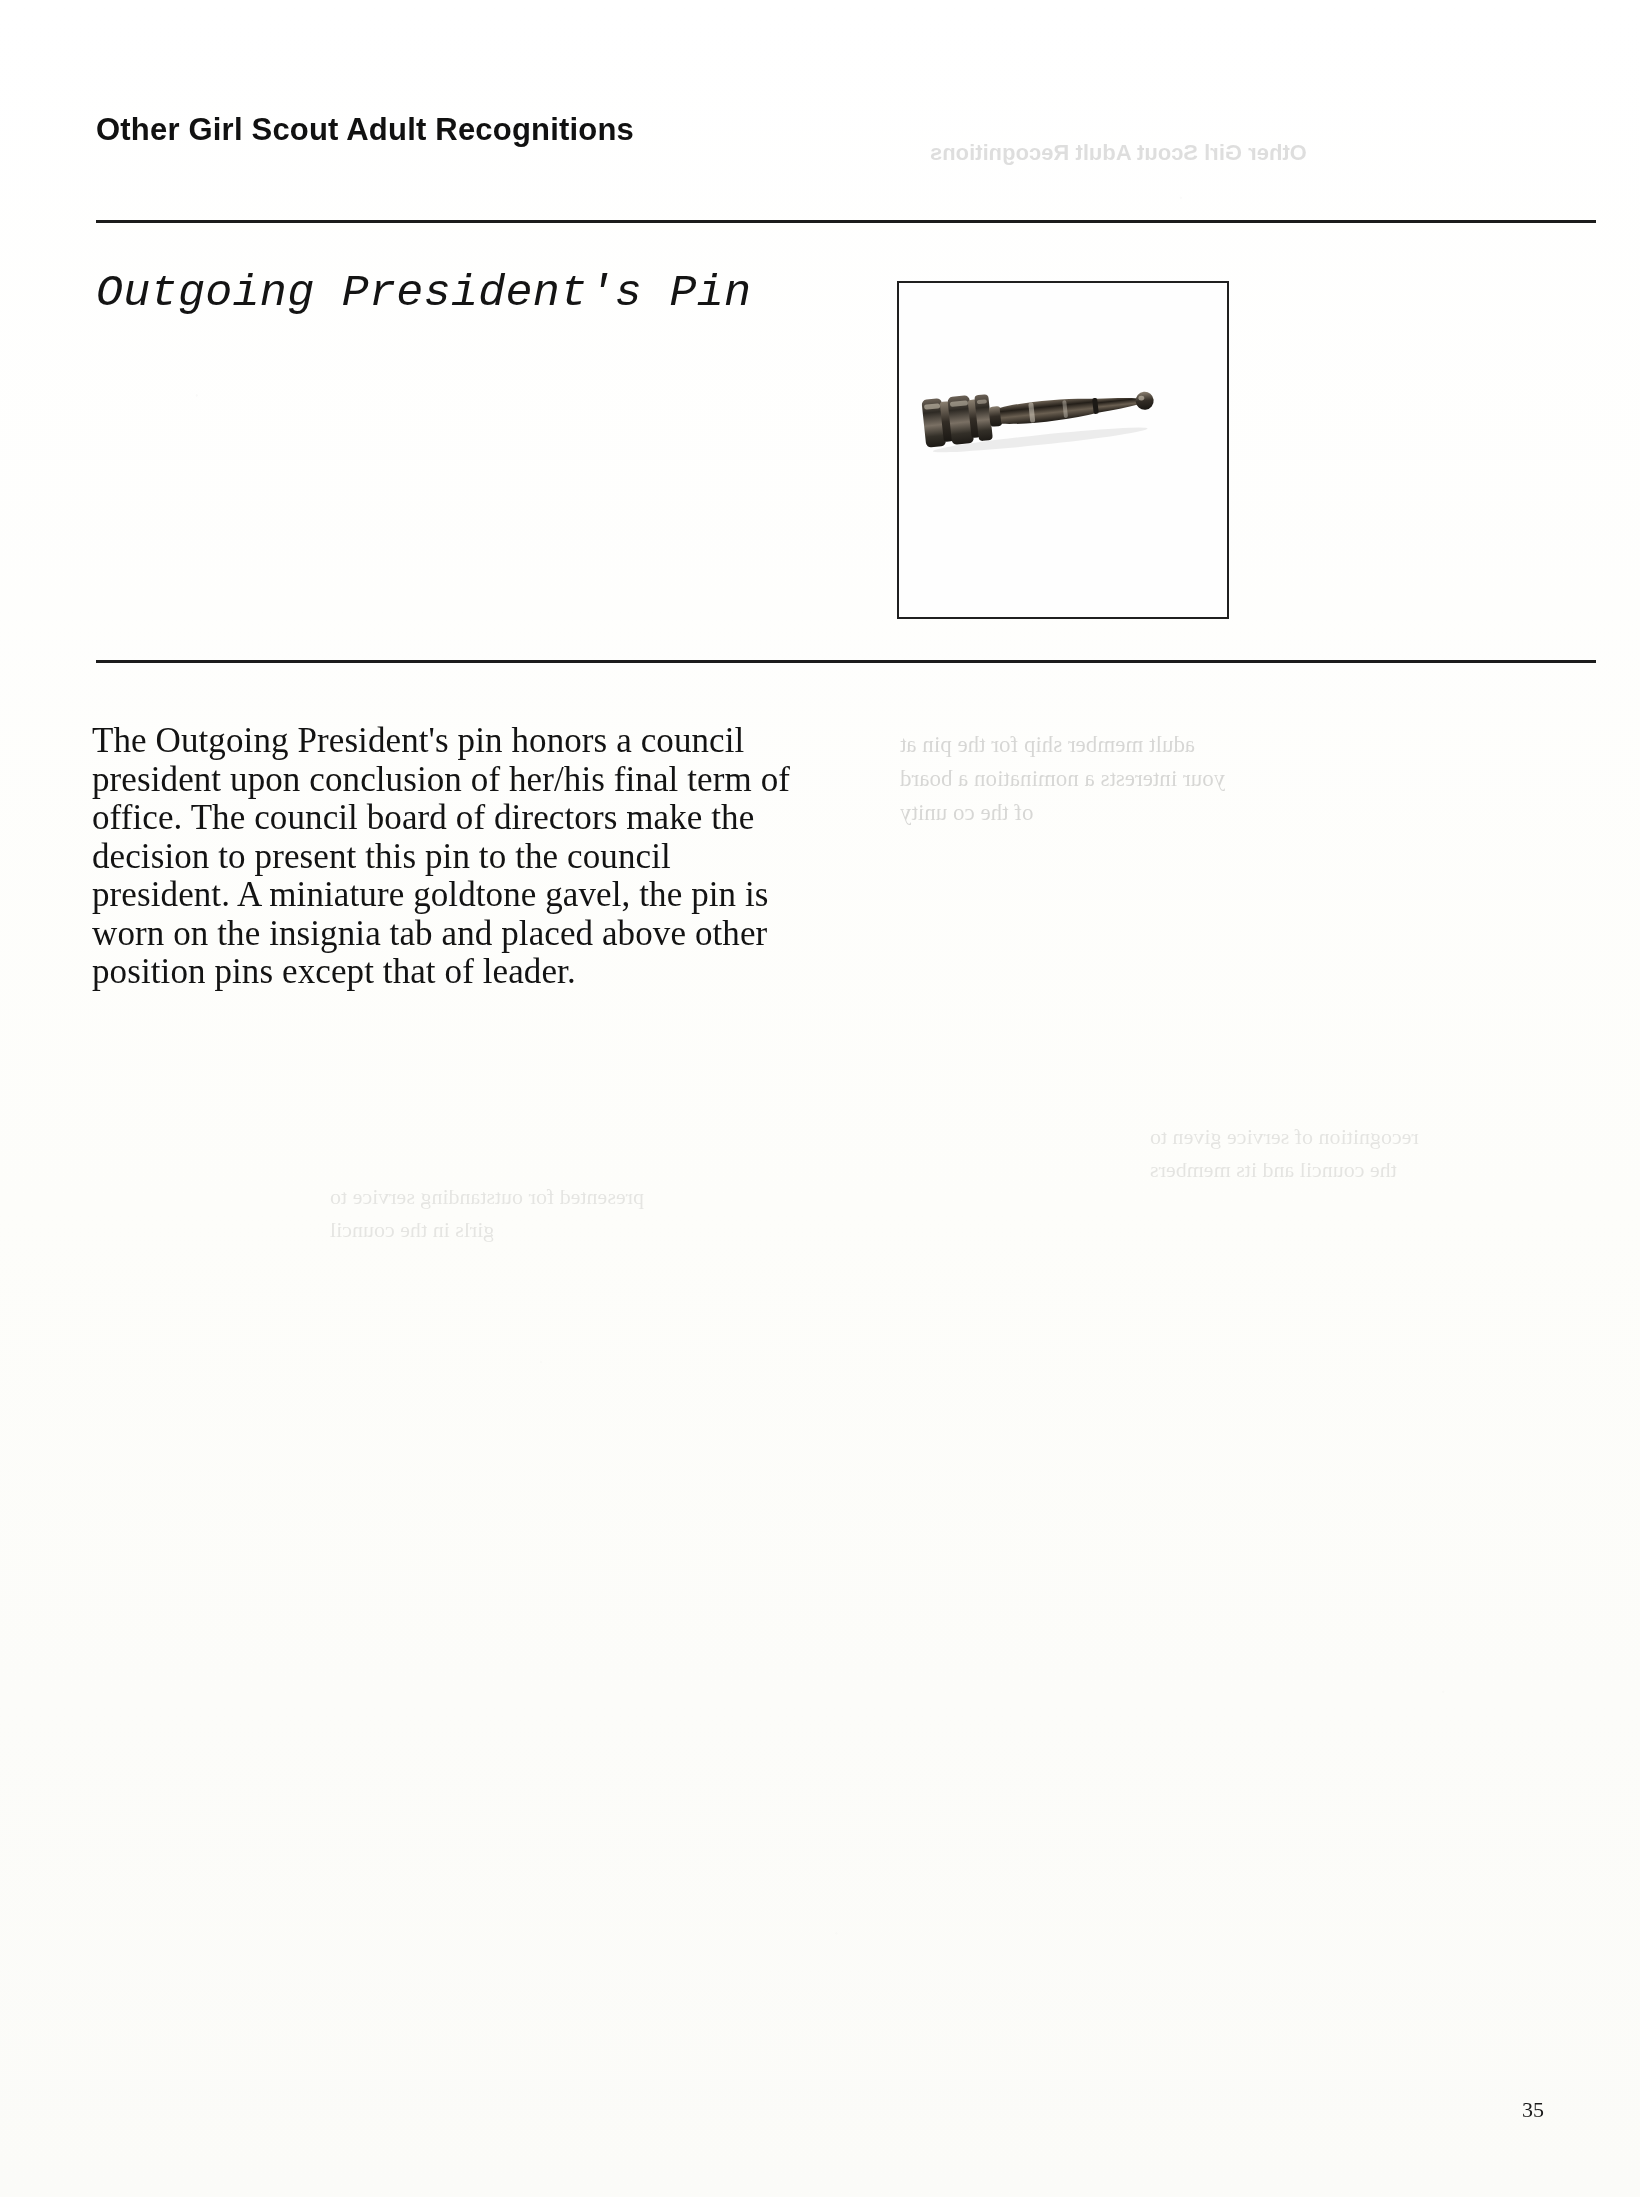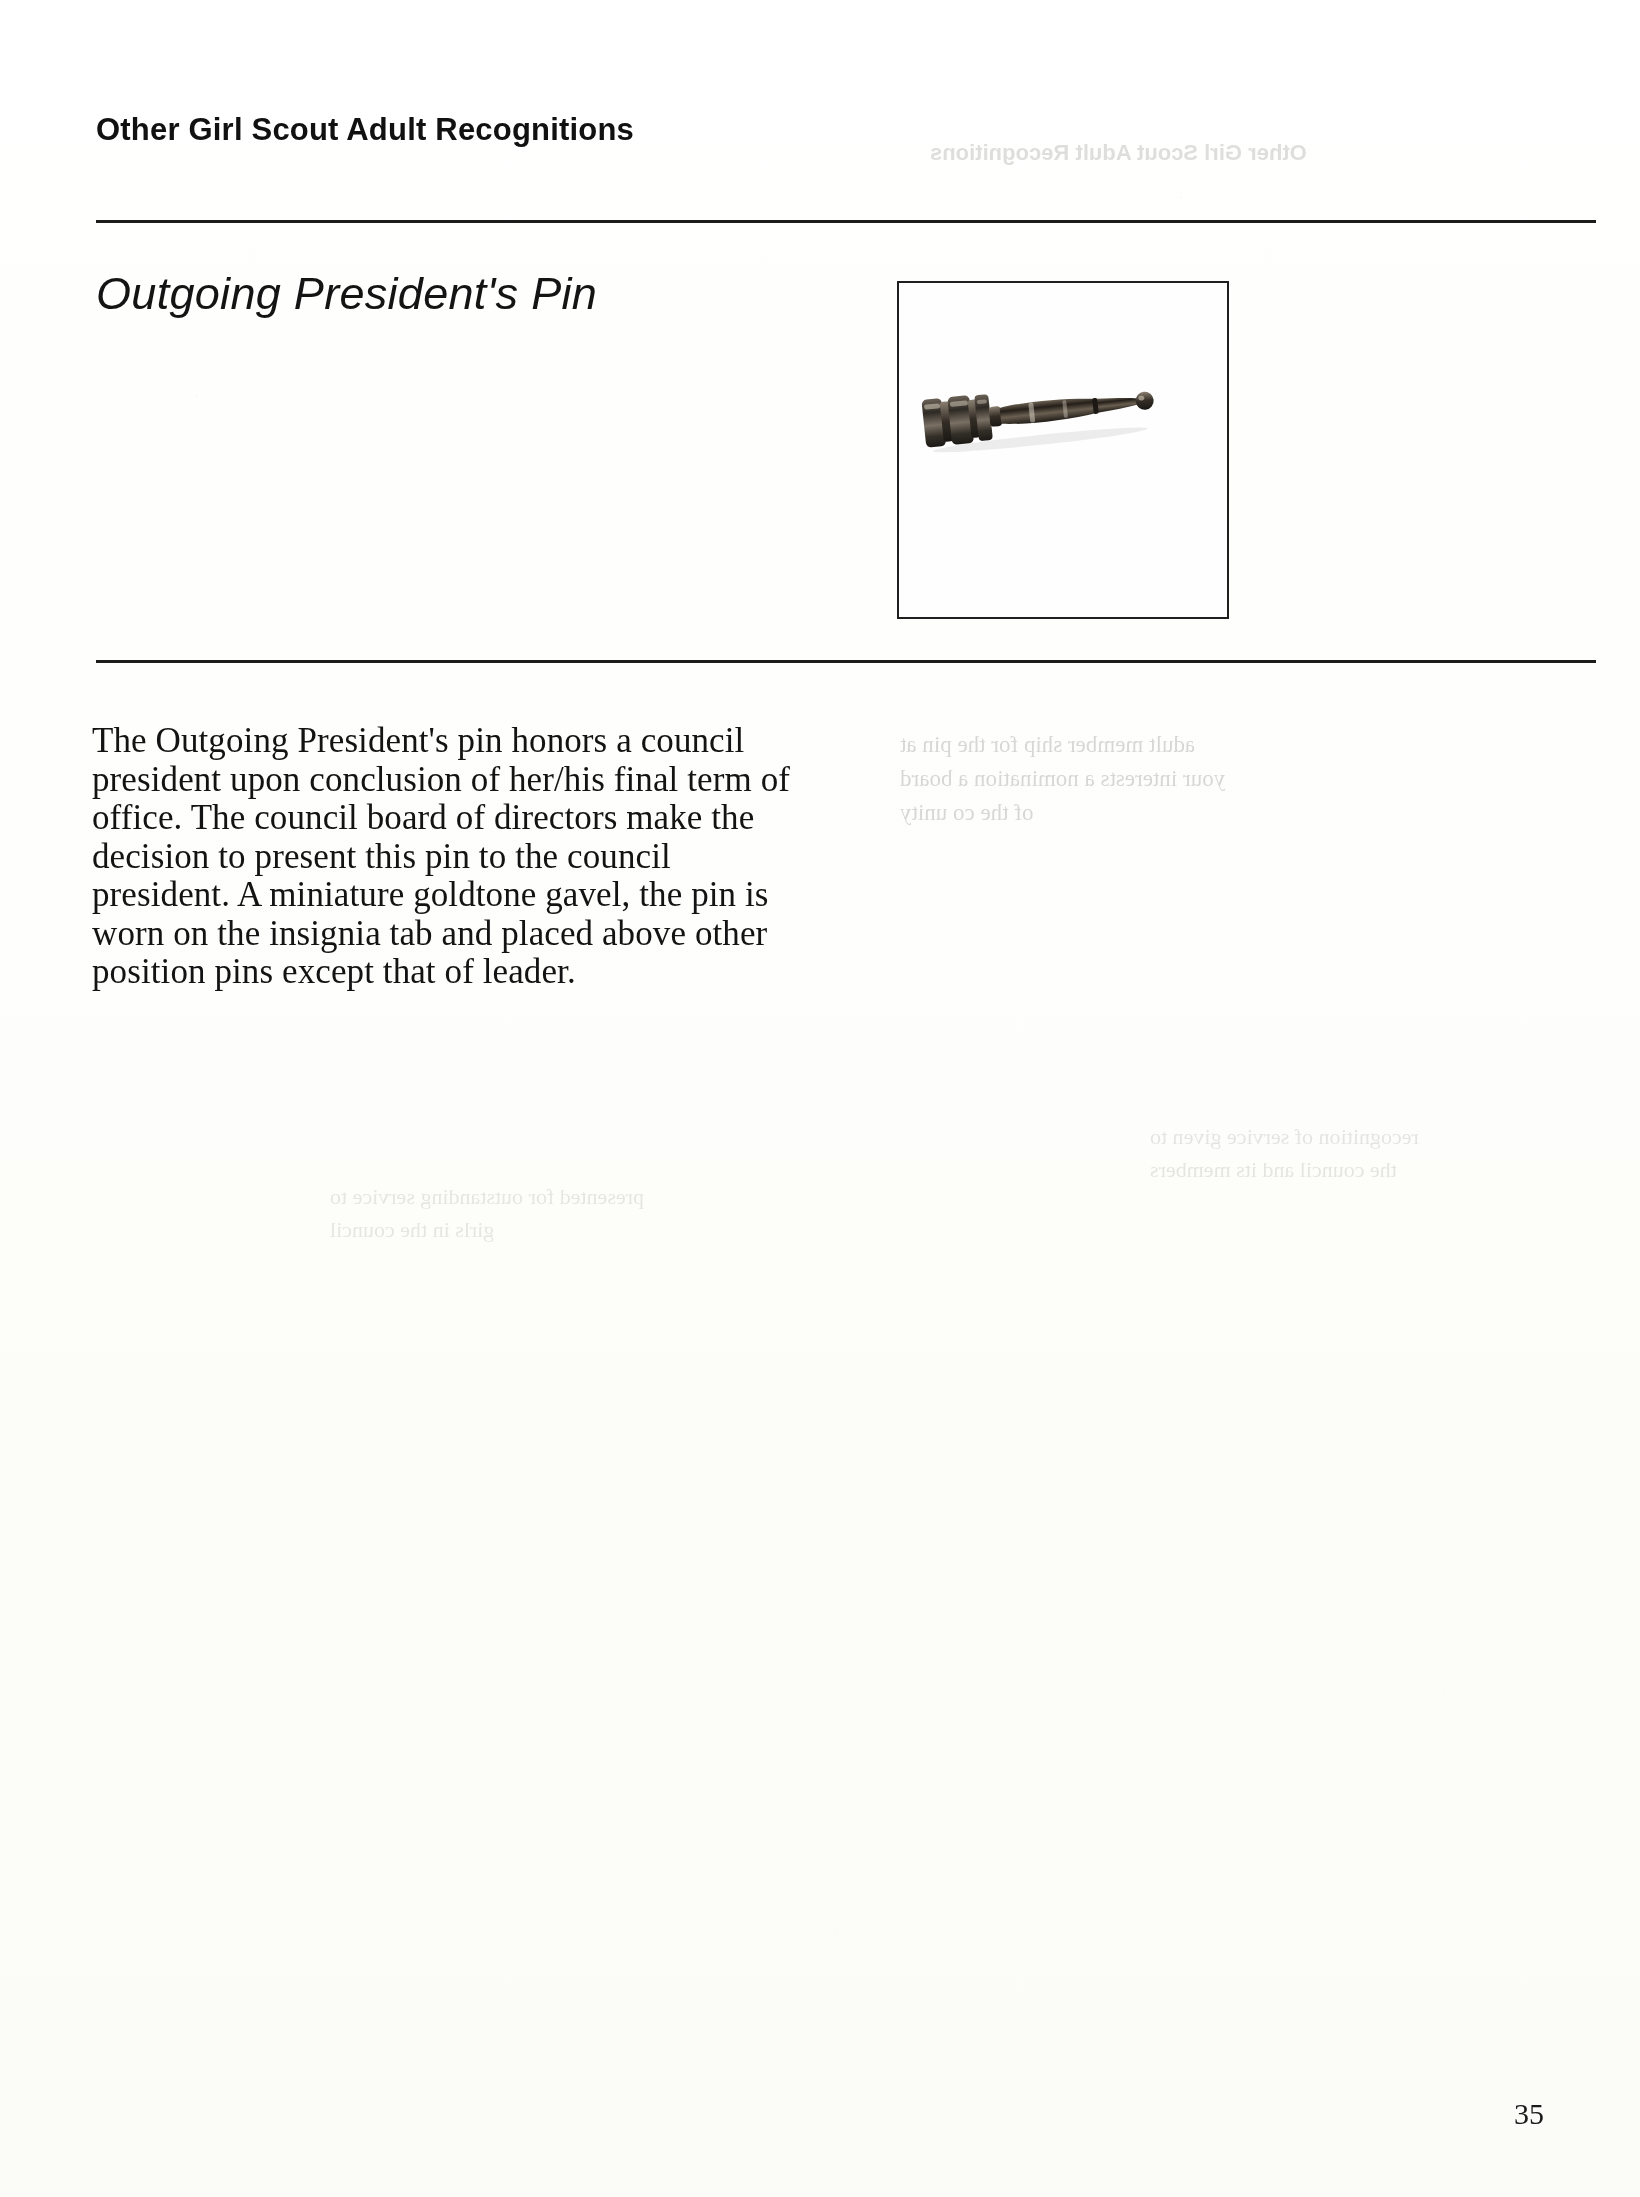--- a/index.html
+++ b/index.html
@@ -52,21 +52,21 @@
     height: 3px;
     background: #1c1c1c;
   }
   .rule-top { top: 220px; }
   .rule-bottom { top: 660px; }
 
   .item-title {
     position: absolute;
     left: 96px;
     top: 268px;
-    font-family: Liberation Sans, sans-serif;
+    font-family: Liberation Mono, monospace;
     font-style: italic;
     font-size: 45px;
     color: #141414;
     letter-spacing: 0.3px;
   }
 
   .image-frame {
     position: absolute;
     left: 897px;
     top: 281px;
@@ -95,21 +95,21 @@
     line-height: 38.5px;
     color: #131313;
     letter-spacing: 0.1px;
   }
 
   .page-number {
     position: absolute;
     right: 96px;
     top: 2097px;
     font-family: "Liberation Serif", serif;
-    font-size: 30px;
+    font-size: 22px;
     color: #1a1a1a;
   }
 
   
   .ghost {
     position: absolute;
     color: rgba(60,60,60,0.20);
     font-family: "Liberation Serif", serif;
     transform: scaleX(-1);
     pointer-events: none;

